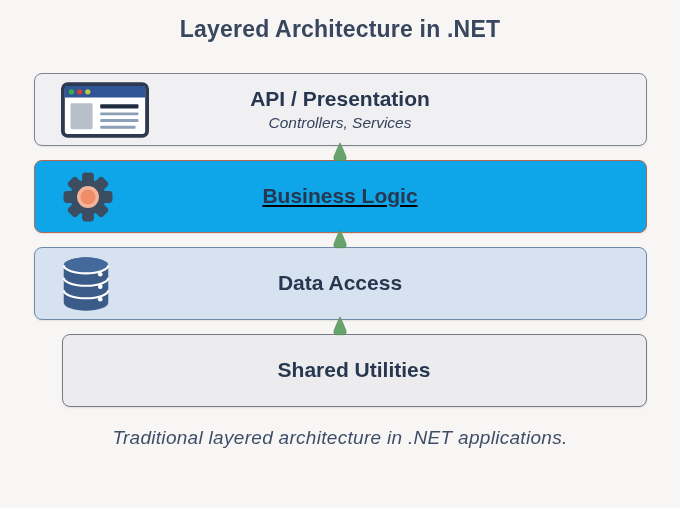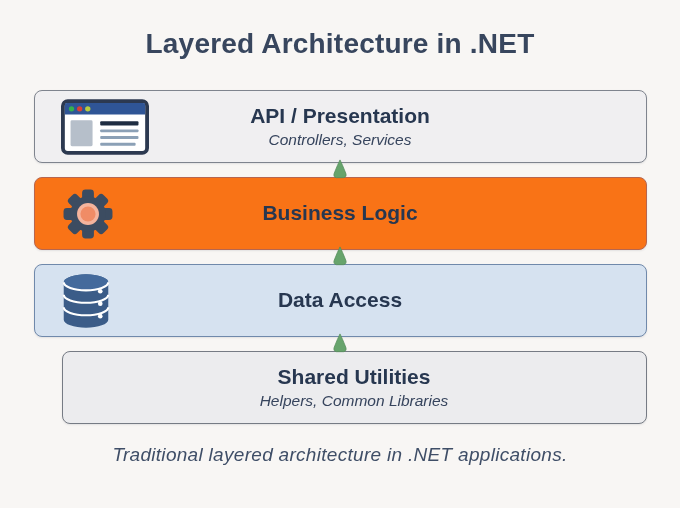--- a/index.html
+++ b/index.html
@@ -4,23 +4,23 @@
 <style>
   html,body{margin:0;padding:0;}
   body{
     width:680px;height:508px;
     background:#f8f6f4;
     font-family:"Liberation Sans","DejaVu Sans",sans-serif;
     overflow:hidden;
   }
   .page{width:680px;height:508px;position:relative;}
   .diagram-title{
-    margin:0;padding-top:28px;
+    margin:0;padding-top:16px;
     text-align:center;
-    font-size:28px;font-weight:700;
+    font-size:23px;font-weight:700;
     letter-spacing:.2px;
     color:#38465e;
   }
   .stack{width:613px;margin:30px auto 0;}
   .layer{
     position:relative;
     height:73px;
     border:1.7px solid;
     border-radius:8px;
     display:flex;flex-direction:column;
@@ -85,21 +85,21 @@
       <div class="layer-title">API / Presentation</div>
       <div class="layer-subtitle">Controllers, Services</div>
     </div>
 
     <div class="gap">
       <svg viewBox="0 0 20 24">
         <path class="arrow-fill" d="M10 1 Q12.8 6.5 16.3 15.5 Q17.8 19.6 13.8 20.4 L6.2 20.4 Q2.2 19.6 3.7 15.5 Q7.2 6.5 10 1 Z" fill="#67a46c" stroke="#538c59" stroke-width="0.8"></path>
       </svg>
     </div>
 
-    <div class="layer" style="background: #f97316; border-color: rgb(183, 102, 79);">
+    <div class="layer" style="background: #0ea5e9; border-color: rgb(183, 102, 79); text-decoration: underline;">
       <span class="layer-icon">
         <svg width="54" height="54" viewBox="0 0 64 64">
           <g fill="#3c4c61">
             <rect x="25" y="3" width="14" height="58" rx="4"></rect>
             <rect x="25" y="3" width="14" height="58" rx="4" transform="rotate(45 32 32)"></rect>
             <rect x="25" y="3" width="14" height="58" rx="4" transform="rotate(90 32 32)"></rect>
             <rect x="25" y="3" width="14" height="58" rx="4" transform="rotate(135 32 32)"></rect>
             <circle cx="32" cy="32" r="21"></circle>
           </g>
           <circle cx="32" cy="32" r="13" fill="#f5b49d"></circle>
@@ -132,20 +132,19 @@
     </div>
 
     <div class="gap">
       <svg viewBox="0 0 20 24">
         <path class="arrow-fill" d="M10 1 Q12.8 6.5 16.3 15.5 Q17.8 19.6 13.8 20.4 L6.2 20.4 Q2.2 19.6 3.7 15.5 Q7.2 6.5 10 1 Z" fill="#67a46c" stroke="#538c59" stroke-width="0.8"></path>
       </svg>
     </div>
 
     <div class="layer" style="background: rgb(236, 236, 238); border-color: rgb(118, 123, 132); margin-left: 28px;">
       <div class="layer-title">Shared Utilities</div>
-      <div class="layer-subtitle">Helpers, Common Libraries</div>
     </div>
 
   </div>
 
   <p class="caption">Traditional layered architecture in .NET applications.</p>
 
 </div>
 
 </body></html>

